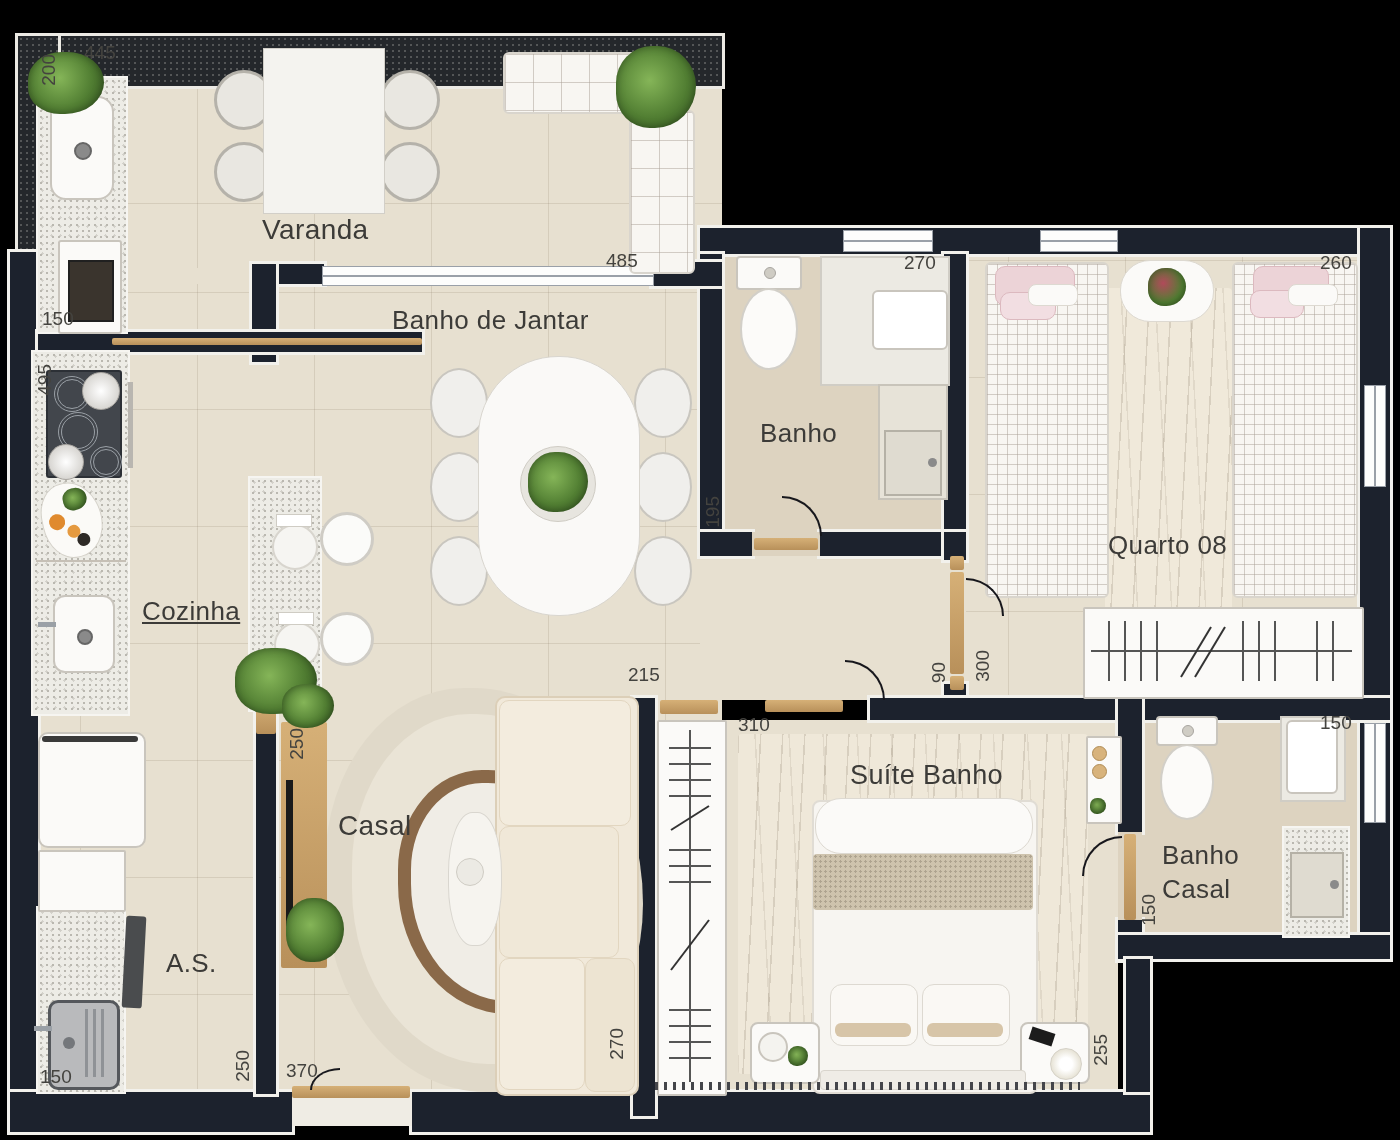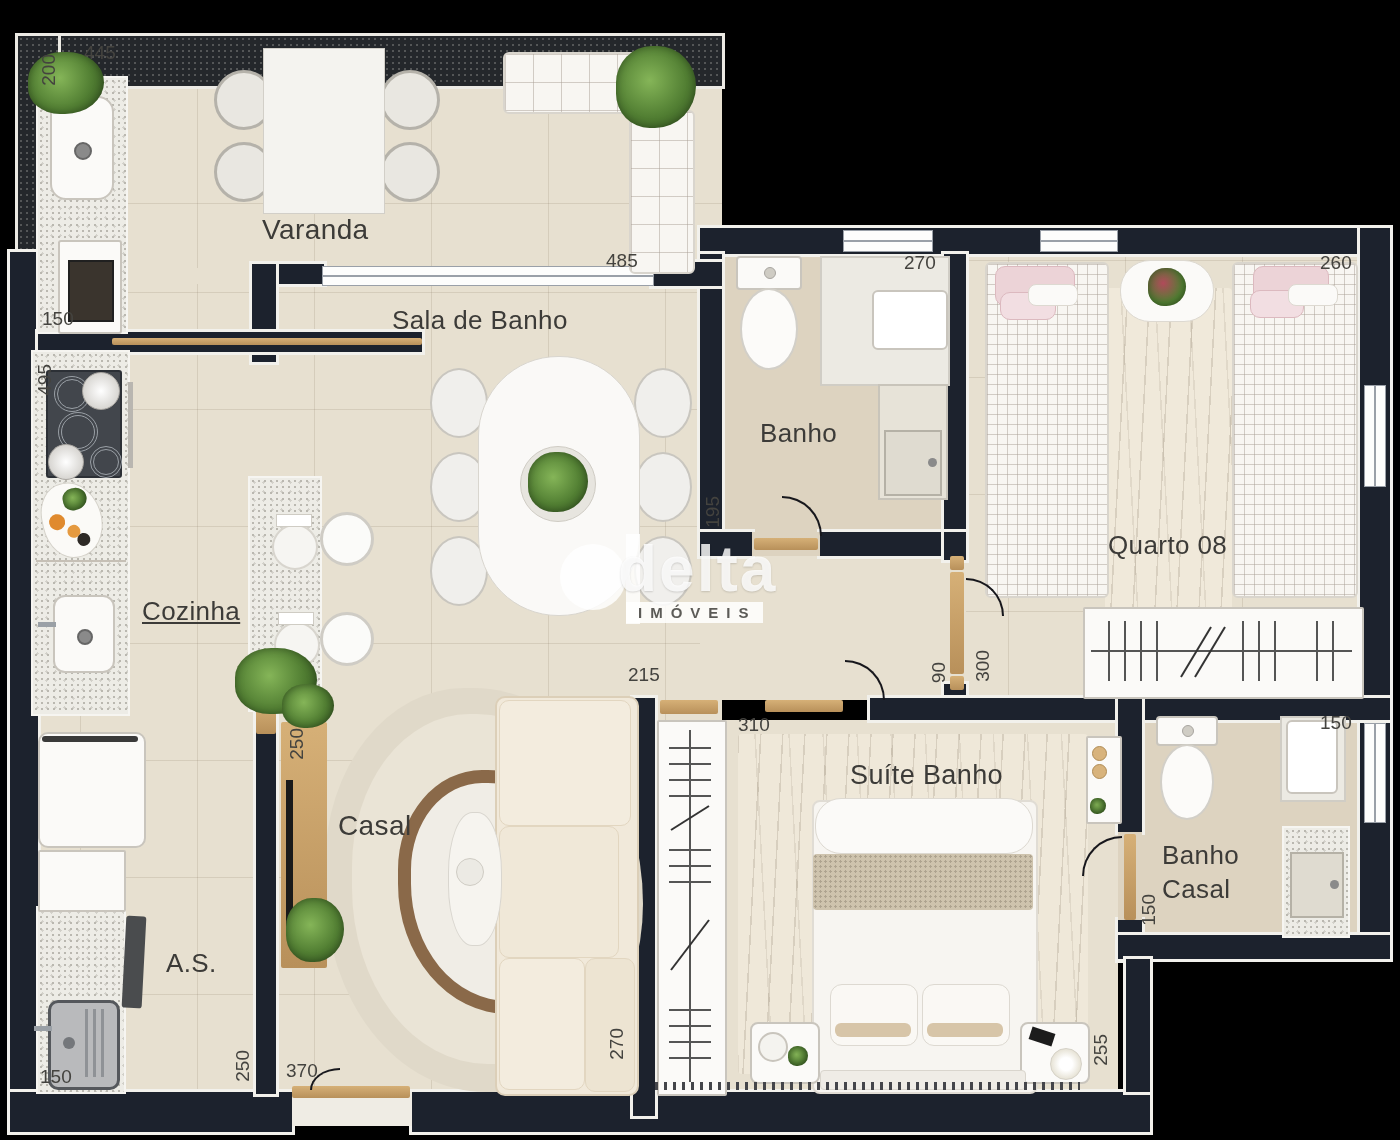--- a/index.html
+++ b/index.html
@@ -306,21 +306,21 @@
   </div>
   <div class="abs" style="left:1160px;top:744px;width:50px;height:72px;background:#fcfbf9;border:2px solid #d2cfc8;border-radius:50%;z-index:11;"></div>
   <div class="abs" style="left:1280px;top:716px;width:62px;height:82px;background:#eceae3;border:2px solid #d0cdc5;z-index:10;"></div>
   <div class="abs" style="left:1286px;top:720px;width:48px;height:70px;background:#ffffff;border:2px solid #c9c5bd;border-radius:6px;z-index:11;"></div>
   <div class="abs granite" style="left:1284px;top:828px;width:64px;height:108px;"></div>
   <div class="abs" style="left:1290px;top:852px;width:50px;height:62px;background:#dfdbd0;border:2px solid #b5b1a6;z-index:11;">
     <div class="abs circle" style="left:38px;top:26px;width:9px;height:9px;background:#8a8a8a;"></div>
   </div>
 
   <div class="abs lbl" style="left:262px;top:214px;font-size:28px;text-align:center;">Varanda</div>
-  <div class="abs lbl" style="left:392px;top:305px;">Sala de Banho</div>
+  <div class="abs lbl" style="left:392px;top:305px;">Banho de Jantar</div>
   <div class="abs lbl" style="left:760px;top:418px;">Banho</div>
   <div class="abs lbl" style="left:1108px;top:530px;">Quarto 08</div>
   <div class="abs lbl" style="left:142px;top:596px;text-decoration:underline;">Cozinha</div>
   <div class="abs lbl" style="left:338px;top:810px;font-size:28px;">Casal</div>
   <div class="abs lbl" style="left:166px;top:948px;">A.S.</div>
   <div class="abs lbl" style="left:850px;top:760px;font-size:27px;">Suíte Banho</div>
   <div class="abs lbl" style="left:1162px;top:838px;line-height:34px;">
     <div>Banho</div>
     <div>Casal</div>
   </div>
@@ -340,20 +340,14 @@
   <div class="abs dim" style="left:738px;top:714px;z-index:41;">310</div>
   <div class="abs dim v" style="left:286px;top:728px;">250</div>
   <div class="abs dim v" style="left:232px;top:1050px;">250</div>
   <div class="abs dim" style="left:40px;top:1066px;">150</div>
   <div class="abs dim" style="left:286px;top:1060px;">370</div>
   <div class="abs dim v" style="left:606px;top:1028px;">270</div>
   <div class="abs dim v" style="left:1090px;top:1034px;">255</div>
   <div class="abs dim" style="left:1320px;top:712px;">150</div>
   <div class="abs dim v" style="left:1138px;top:894px;">150</div>
 
-  <div class="abs" id="wm" style="left:560px;top:534px;width:250px;height:100px;">
-    <div class="abs circle" style="left:0px;top:10px;width:66px;height:66px;background:rgba(255,255,255,.82);"></div>
-    <div class="abs" style="left:66px;top:0px;width:14px;height:90px;background:rgba(255,255,255,.82);"></div>
-    <div class="abs big" style="left:58px;top:-2px;">delta</div>
-    <div class="abs sub" style="left:66px;top:68px;">IMÓVEIS</div>
-  </div>
 
 </div>
 
 </body></html>

